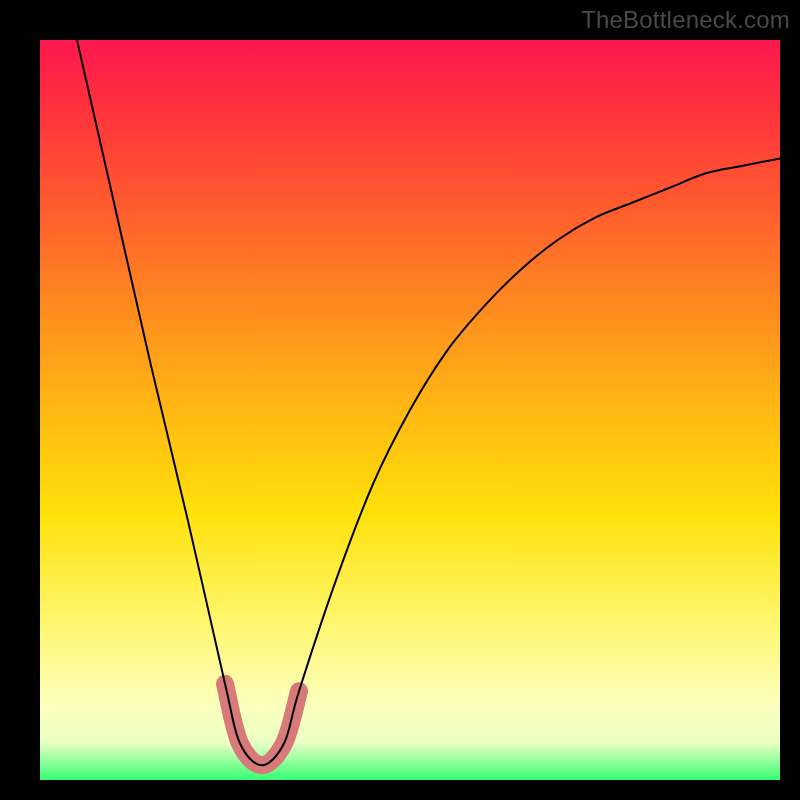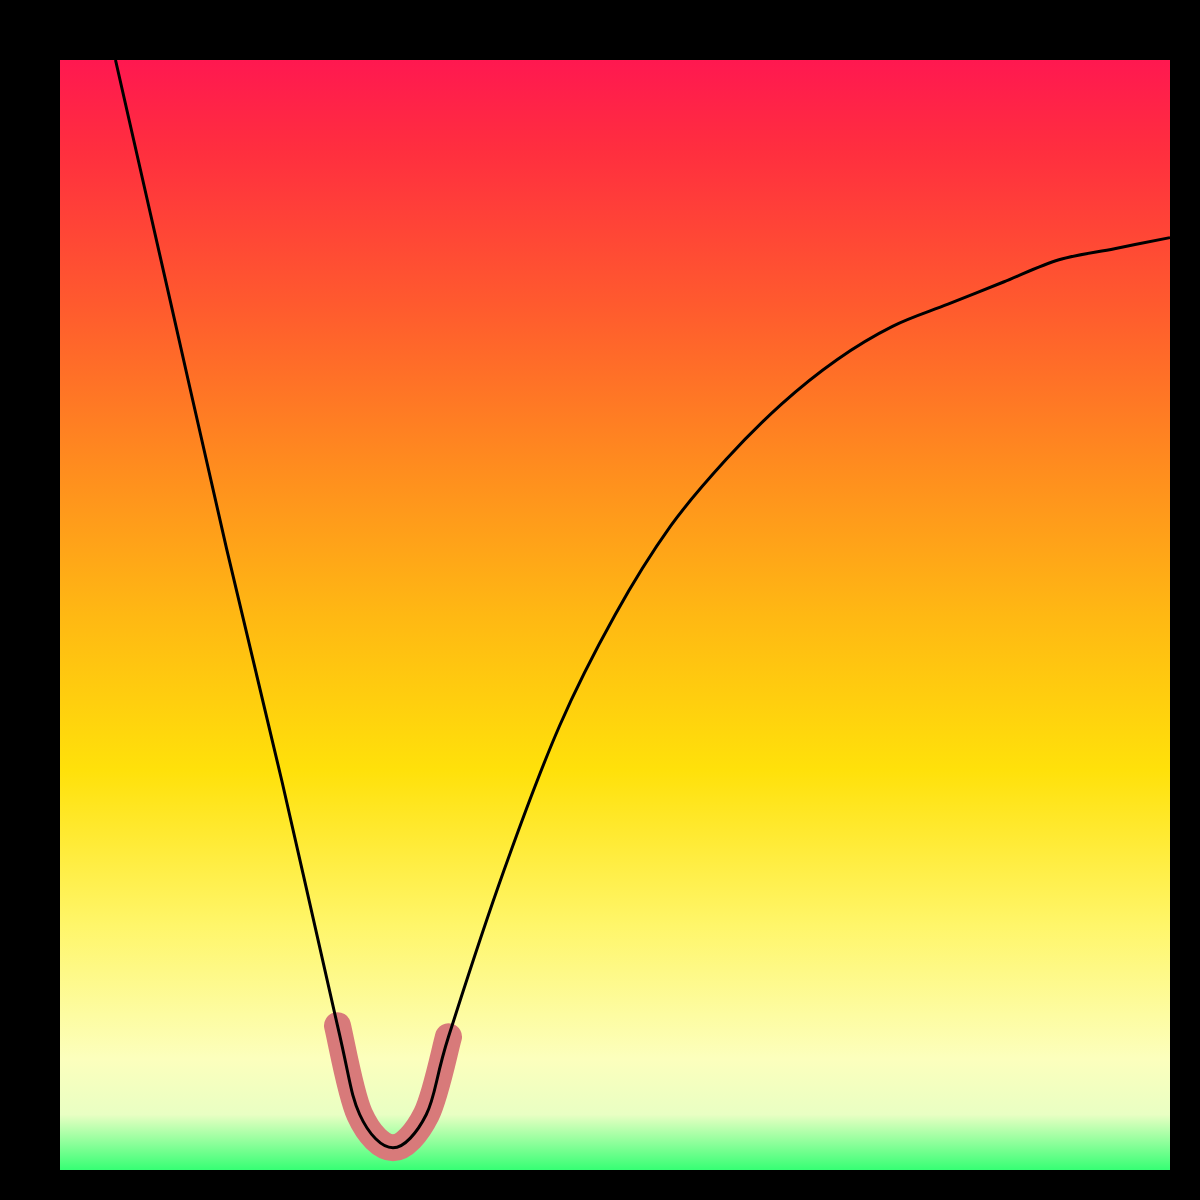--- a/index.html
+++ b/index.html
@@ -69,20 +69,21 @@
     stroke-width: 18;
     stroke-linecap: round;
     stroke-linejoin: round;
   }
 </style>
 </head>
 <body>
 
 <div class="frame">
 
+  <div class="watermark">TheBottleneck.com</div>
 
   <div class="plot-area">
     <svg class="curves" viewBox="0 0 740 740" preserveAspectRatio="none">
 
       <path id="highlight-path" class="highlight" d="M 185 643.8 C 187.46666666666667 653.6666666666666, 193.63333333333335 689.4333333333333, 199.8 703 C 205.96666666666667 716.5666666666667, 214.6 725.2, 222 725.2 C 229.4 725.2, 238.03333333333336 715.3333333333334, 244.20000000000002 703 C 250.36666666666667 690.6666666666666, 256.53333333333336 659.8333333333334, 259 651.2"></path>
 
       <path id="curve-path" class="curve-main" d="M 37 0 C 43.166666666666664 27.133333333333326, 61.666666666666664 108.5333333333333, 74 162.79999999999995 C 86.33333333333333 217.0666666666666, 98.66666666666667 272.5666666666666, 111 325.59999999999997 C 123.33333333333333 378.6333333333333, 135.66666666666666 427.9666666666667, 148 481 C 160.33333333333334 534.0333333333333, 176.36666666666667 606.8, 185 643.8 C 193.63333333333333 680.8, 193.63333333333335 689.4333333333333, 199.8 703 C 205.96666666666667 716.5666666666667, 214.6 725.2, 222 725.2 C 229.4 725.2, 238.03333333333336 715.3333333333334, 244.20000000000002 703 C 250.36666666666667 690.6666666666666, 250.36666666666667 678.3333333333334, 259 651.2 C 267.6333333333333 624.0666666666667, 283.6666666666667 574.7333333333333, 296 540.2 C 308.3333333333333 505.6666666666667, 320.6666666666667 472.3666666666667, 333 444 C 345.3333333333333 415.6333333333333, 357.66666666666663 392.2, 370 370 C 382.33333333333337 347.8, 394.66666666666674 328.06666666666666, 407.00000000000006 310.8 C 419.33333333333337 293.53333333333336, 431.6666666666667 279.96666666666664, 444 266.4 C 456.3333333333333 252.83333333333331, 468.6666666666667 240.50000000000003, 481 229.40000000000003 C 493.3333333333333 218.30000000000004, 505.6666666666667 208.4333333333334, 518 199.80000000000007 C 530.3333333333334 191.16666666666674, 542.6666666666666 183.7666666666667, 555 177.60000000000002 C 567.3333333333334 171.43333333333334, 579.6666666666666 167.7333333333333, 592 162.79999999999995 C 604.3333333333334 157.86666666666662, 616.6666666666666 152.9333333333333, 629 148 C 641.3333333333334 143.0666666666667, 653.6666666666666 136.90000000000003, 666 133.20000000000005 C 678.3333333333334 129.50000000000006, 690.6666666666666 128.26666666666674, 703 125.80000000000007 C 715.3333333333334 123.33333333333339, 733.8333333333334 119.63333333333333, 740 118.39999999999998"></path>
     </svg>
   </div>
 

